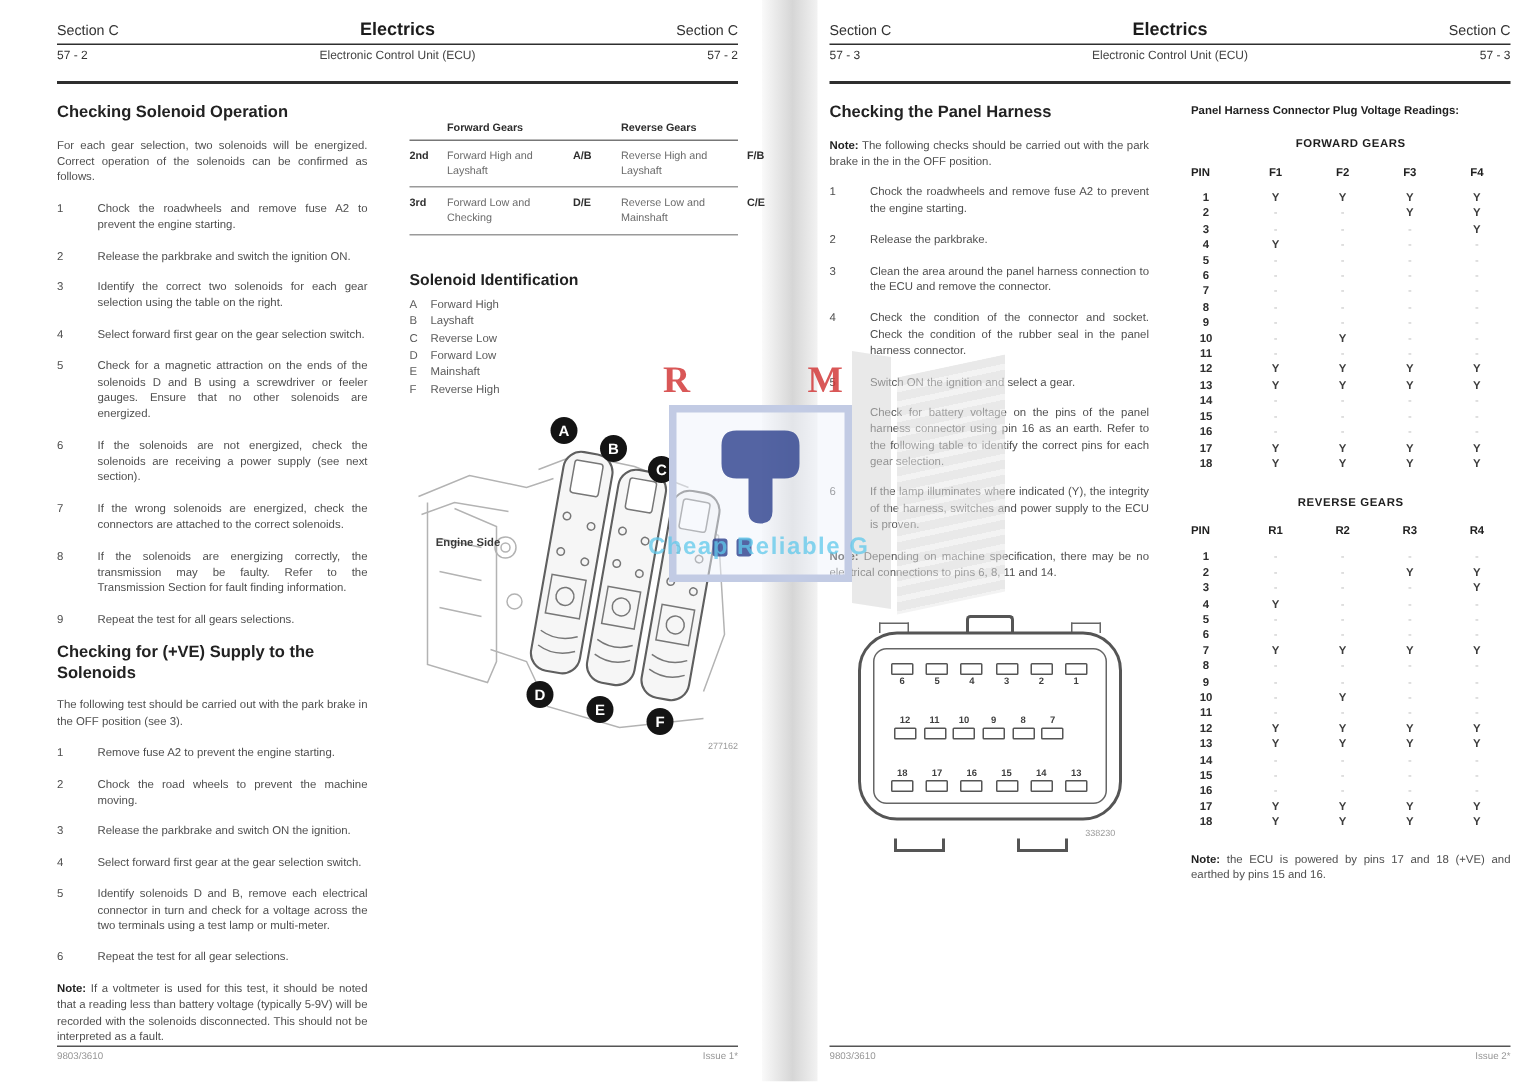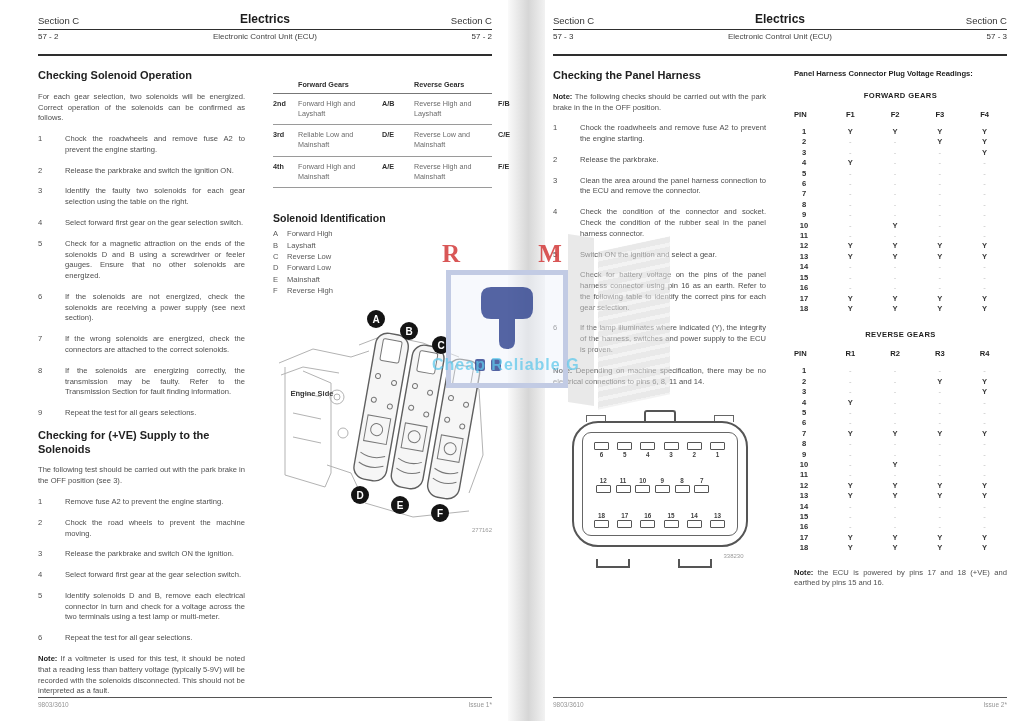--- a/index.html
+++ b/index.html
@@ -149,21 +149,21 @@
               <span class="t">Chock the roadwheels and remove fuse A2 to prevent the engine starting.</span>
             </div>
 
             <div class="step">
               <span class="n">2</span>
               <span class="t">Release the parkbrake and switch the ignition ON.</span>
             </div>
 
             <div class="step">
               <span class="n">3</span>
-              <span class="t">Identify the faulty two solenoids for each gear selection using the table on the right.</span>
+              <span class="t">Identify the correct two solenoids for each gear selection using the table on the right.</span>
             </div>
 
             <div class="step">
               <span class="n">4</span>
               <span class="t">Select forward first gear on the gear selection switch.</span>
             </div>
 
             <div class="step">
               <span class="n">5</span>
               <span class="t">Check for a magnetic attraction on the ends of the solenoids D and B using a screwdriver or feeler gauges. Ensure that no other solenoids are energized.</span>
@@ -247,33 +247,26 @@
               <div class="g-row">
                 <span class="gear">2nd</span>
                 <span class="desc">Forward High and Layshaft</span>
                 <span class="code">A/B</span>
                 <span class="desc">Reverse High and Layshaft</span>
                 <span class="code">F/B</span>
               </div>
 
               <div class="g-row">
                 <span class="gear">3rd</span>
-                <span class="desc">Reliable Low and Mainshaft</span>
+                <span class="desc">Forward Low and Checking</span>
                 <span class="code">D/E</span>
                 <span class="desc">Reverse Low and Mainshaft</span>
                 <span class="code">C/E</span>
               </div>
 
-              <div class="g-row">
-                <span class="gear">4th</span>
-                <span class="desc">Forward High and Mainshaft</span>
-                <span class="code">A/E</span>
-                <span class="desc">Reverse High and Mainshaft</span>
-                <span class="code">F/E</span>
-              </div>
             </div>
         </div>
 
         <div class="sol-title">Solenoid Identification</div>
         <div>
 
             <div class="sol-item">
               <span class="l">A</span>
               <span>Forward High</span>
             </div>

